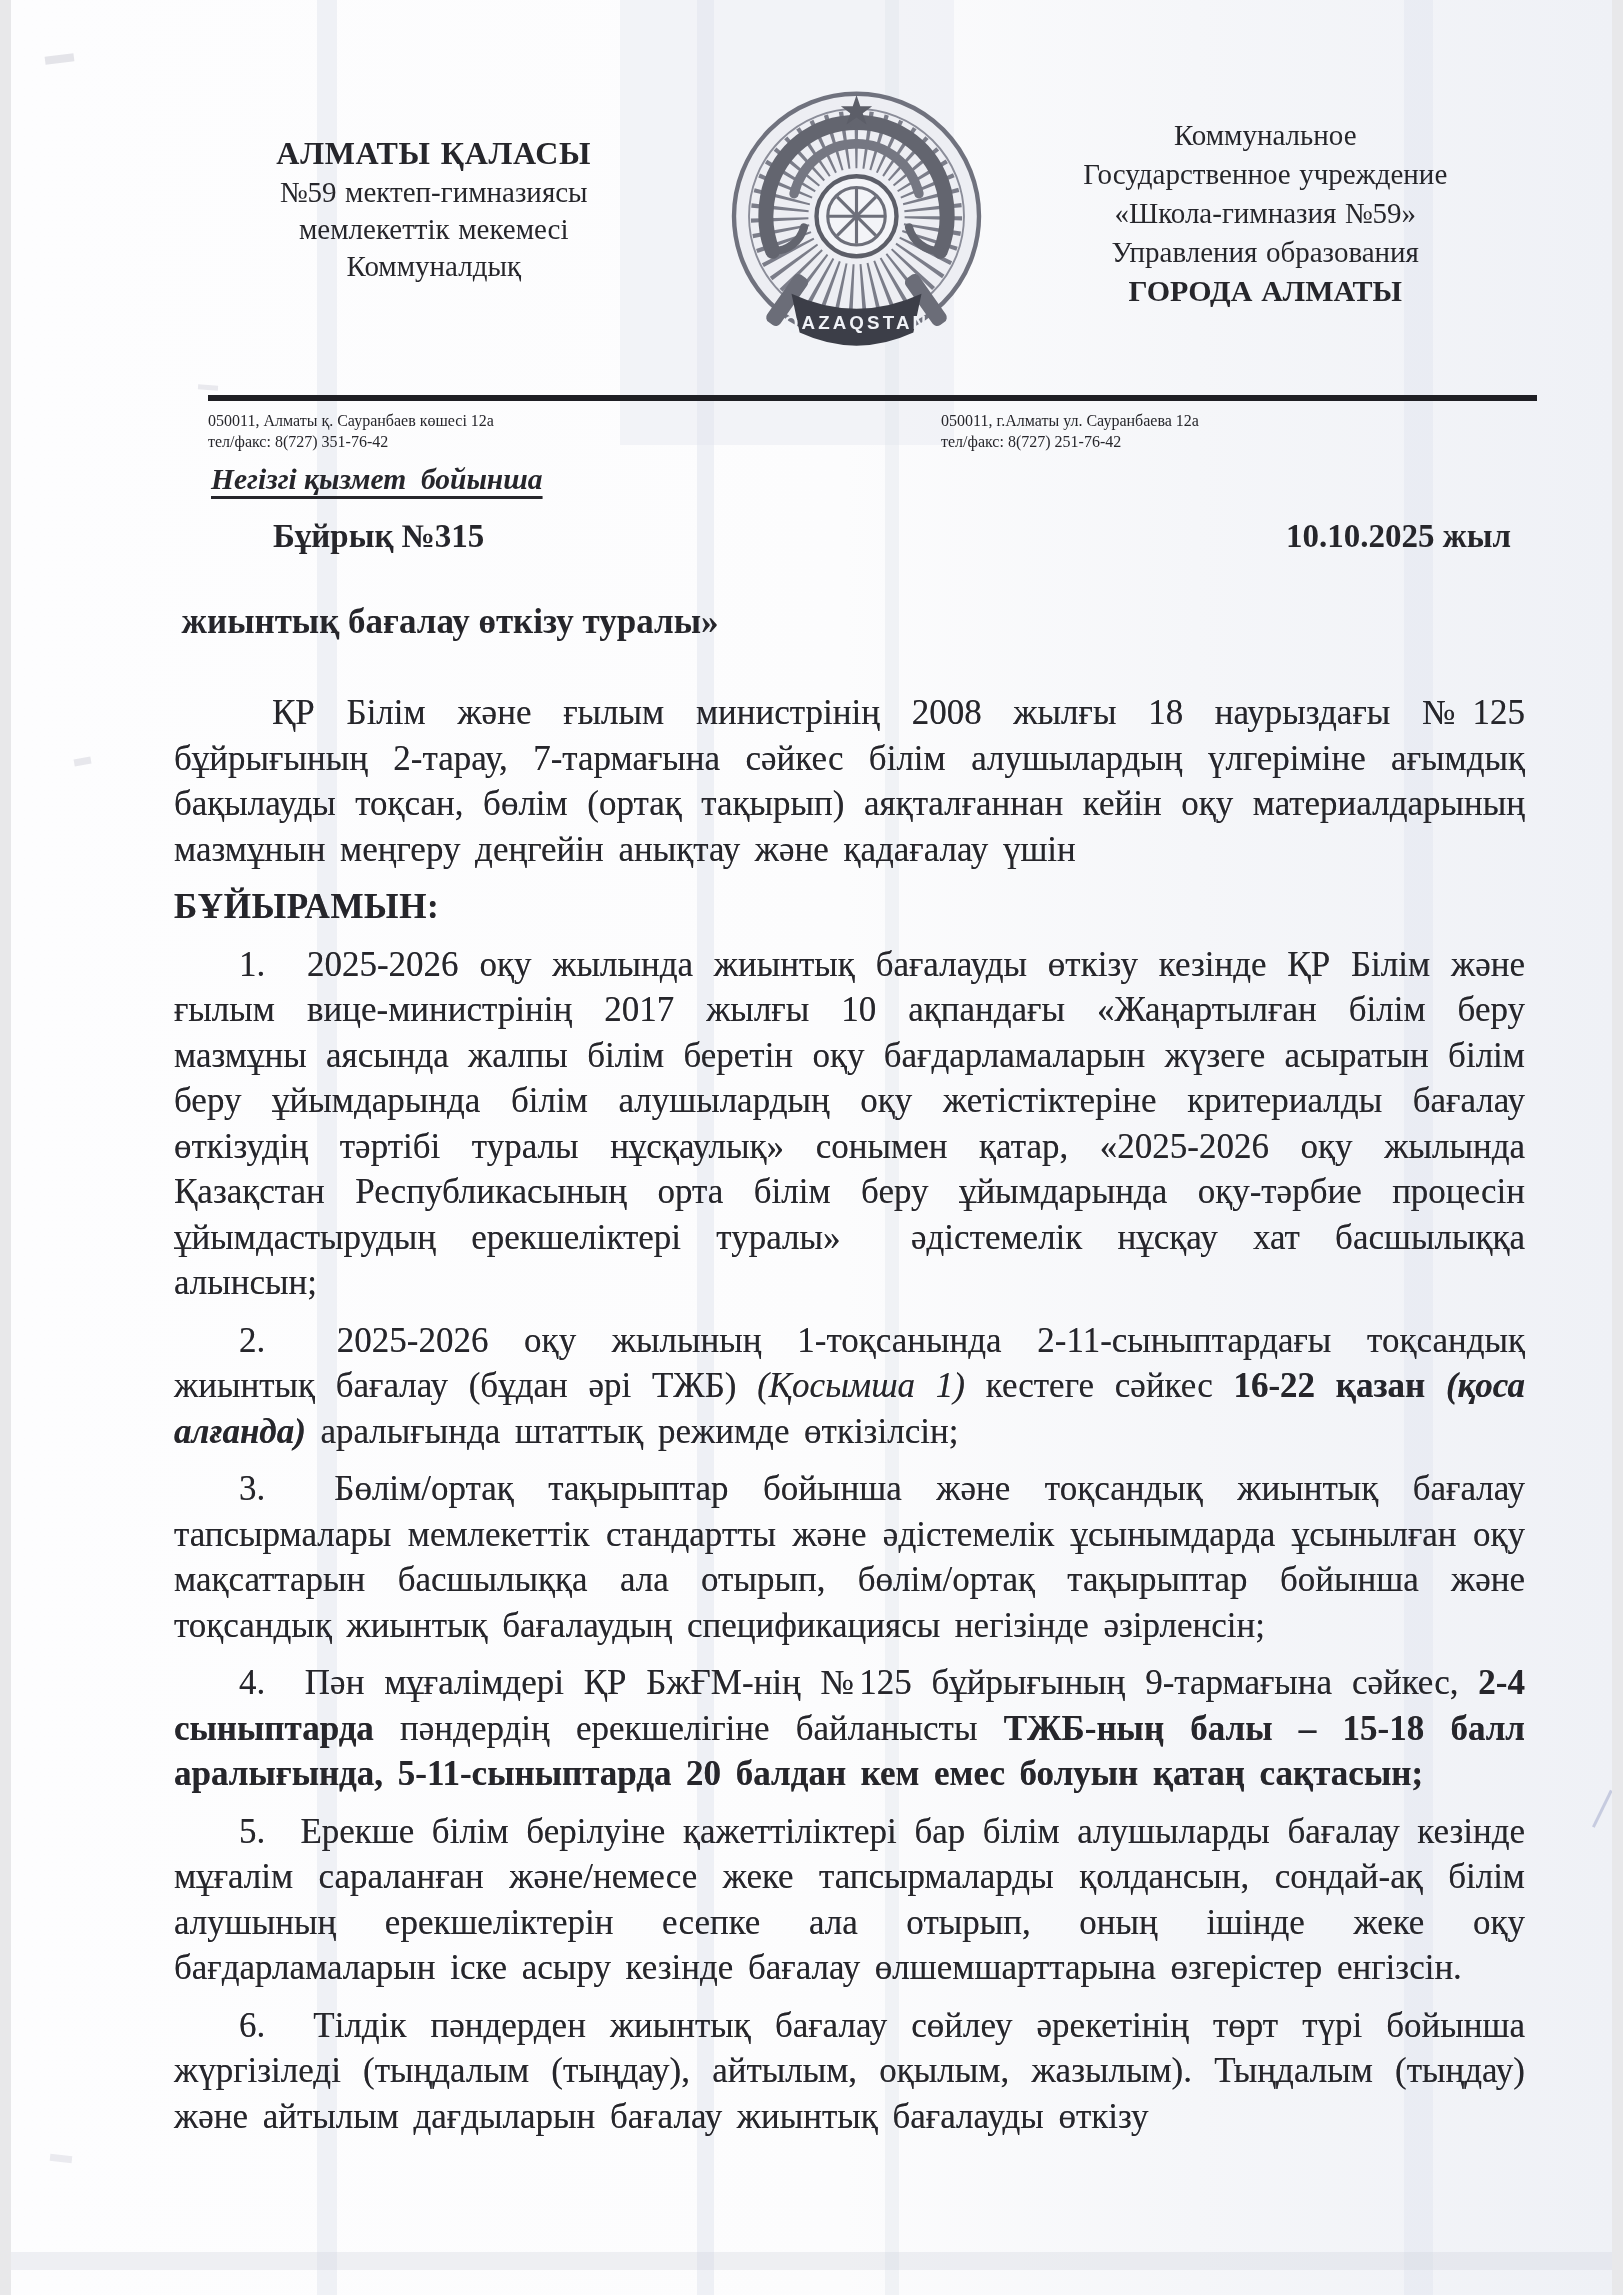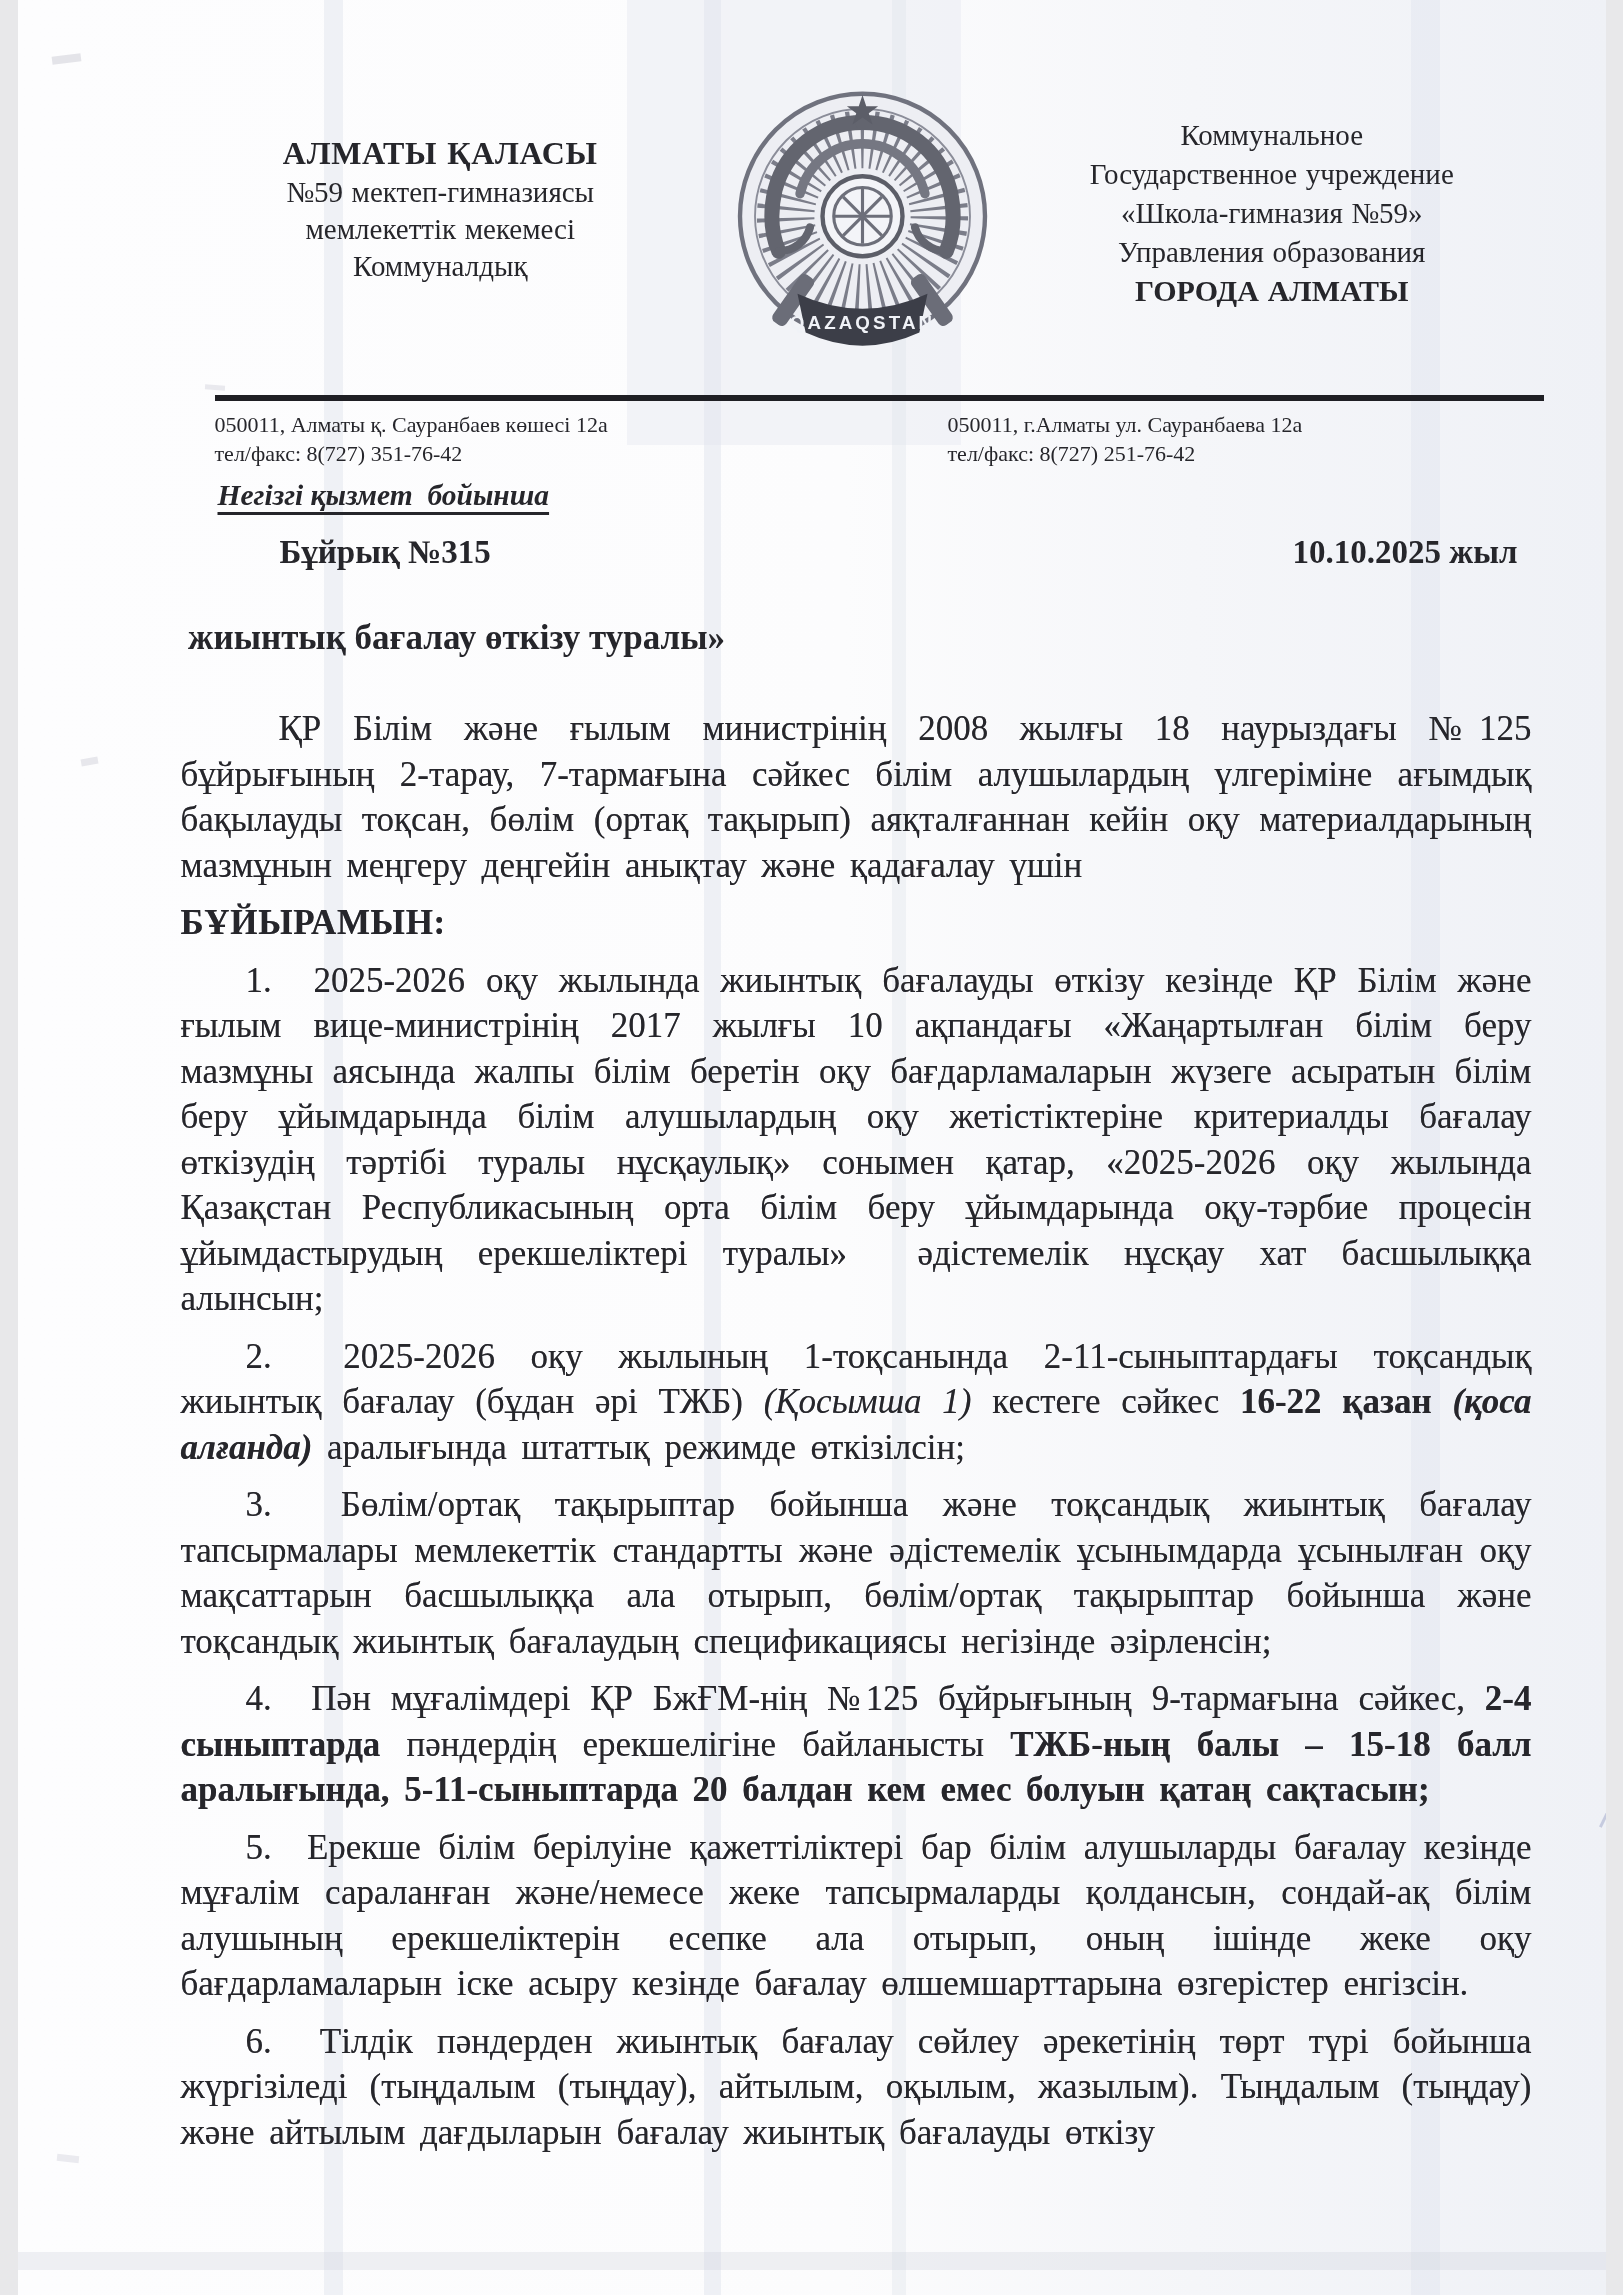--- a/index.html
+++ b/index.html
@@ -4,20 +4,21 @@
 <style>
   html,body{margin:0;padding:0;background:#e8e8ea;}
   .page{
     position:relative;
     width:1588px;height:2295px;
     margin:0 auto;
     background:linear-gradient(90deg,#fdfdfe 0%,#fcfcfd 52%,#f5f6f9 74%,#eff1f6 100%);
     font-family:"Liberation Serif","DejaVu Serif",serif;
     color:#26262b;
     overflow:hidden;
+    padding-left:13px;
   }
   
   .band{position:absolute;top:0;height:2295px;pointer-events:none;}
   .band.b1{left:306px;width:19.6px;background:rgba(228,231,239,.55);}
   .band.b2{left:609px;width:334px;height:445px;background:rgba(236,238,244,.65);}
   .band.b3{left:686px;width:17px;background:rgba(224,228,237,.5);}
   .band.b4{left:874px;width:14.4px;background:rgba(224,228,237,.42);}
   .band.b5{left:1393px;width:29px;background:rgba(221,225,236,.38);}
   .mark{position:absolute;pointer-events:none;}
   .m1{left:34px;top:55px;width:29px;height:7.9px;background:#e4e4e9;transform:rotate(-7deg);}
@@ -37,21 +38,21 @@
   .org-kk .org-top{font-weight:bold;font-size:32px;letter-spacing:0.7px;}
   .org-ru{text-align:center;font-size:29px;line-height:1.34;padding-top:39px;}
   .org-ru .org-bottom{font-weight:bold;font-size:30px;}
   .emblem-wrap{display:flex;justify-content:flex-end;}
   .emblem{width:275px;height:301px;}
   .banner-text{font-family:"Liberation Sans","DejaVu Sans",sans-serif;font-size:30px;font-weight:bold;fill:#f0f2f7;letter-spacing:5px;}
 
   .rule{height:5.9px;background:#1f1f24;margin:17px 0 9.2px 46px;}
 
   
-  .contacts{display:grid;grid-template-columns:779px 1fr;font-size:22px;line-height:1.32;}
+  .contacts{display:grid;grid-template-columns:779px 1fr;font-size:16px;line-height:1.32;}
   .contact-left{padding-left:46px;}
   .contact-right{padding-left:0;}
 
   .order-category{margin:10.5px 0 0 49px;font-size:29.5px;font-weight:bold;font-style:italic;
     text-decoration:underline;text-underline-offset:6.5px;text-decoration-thickness:2.6px;}
   .order-row{display:flex;justify-content:space-between;align-items:flex-end;margin-top:22px;padding:0 26px 0 111px;}
   .order-number,.order-date{font-size:33px;font-weight:bold;}
 
   .doc-title{margin-top:41px;padding-left:19.6px;font-size:35px;font-weight:bold;line-height:1.5;}
 

